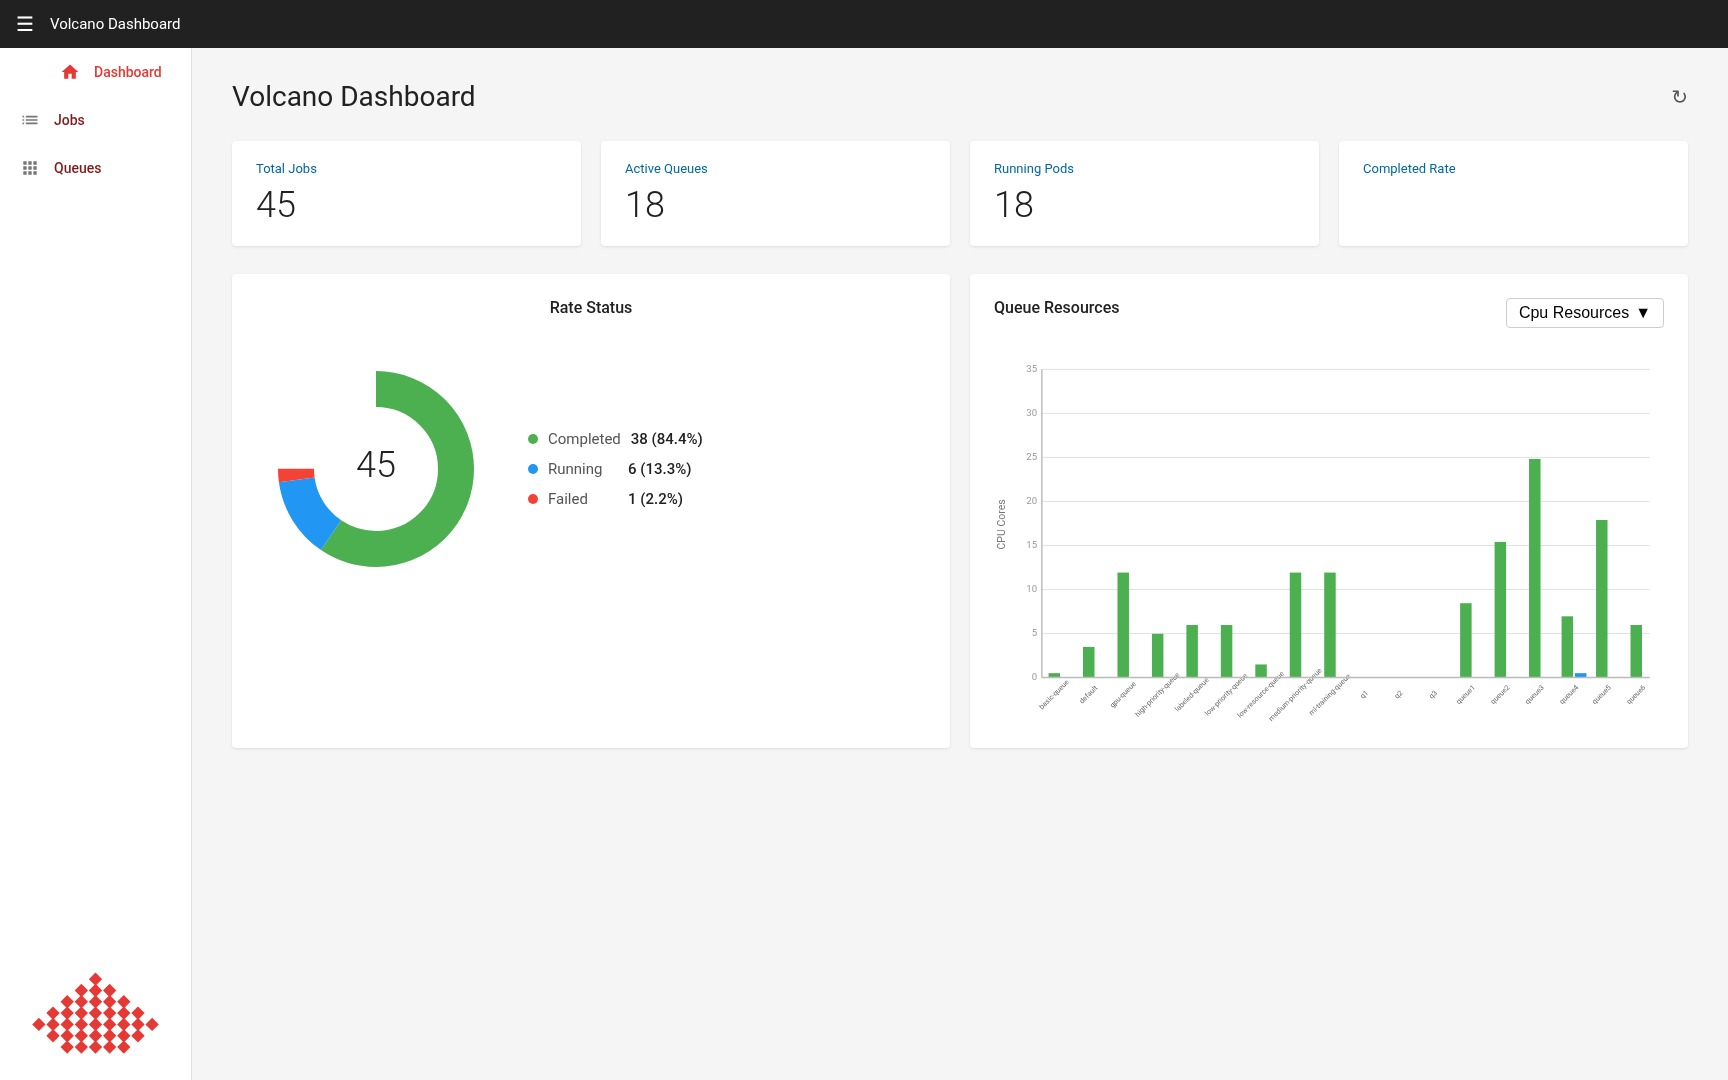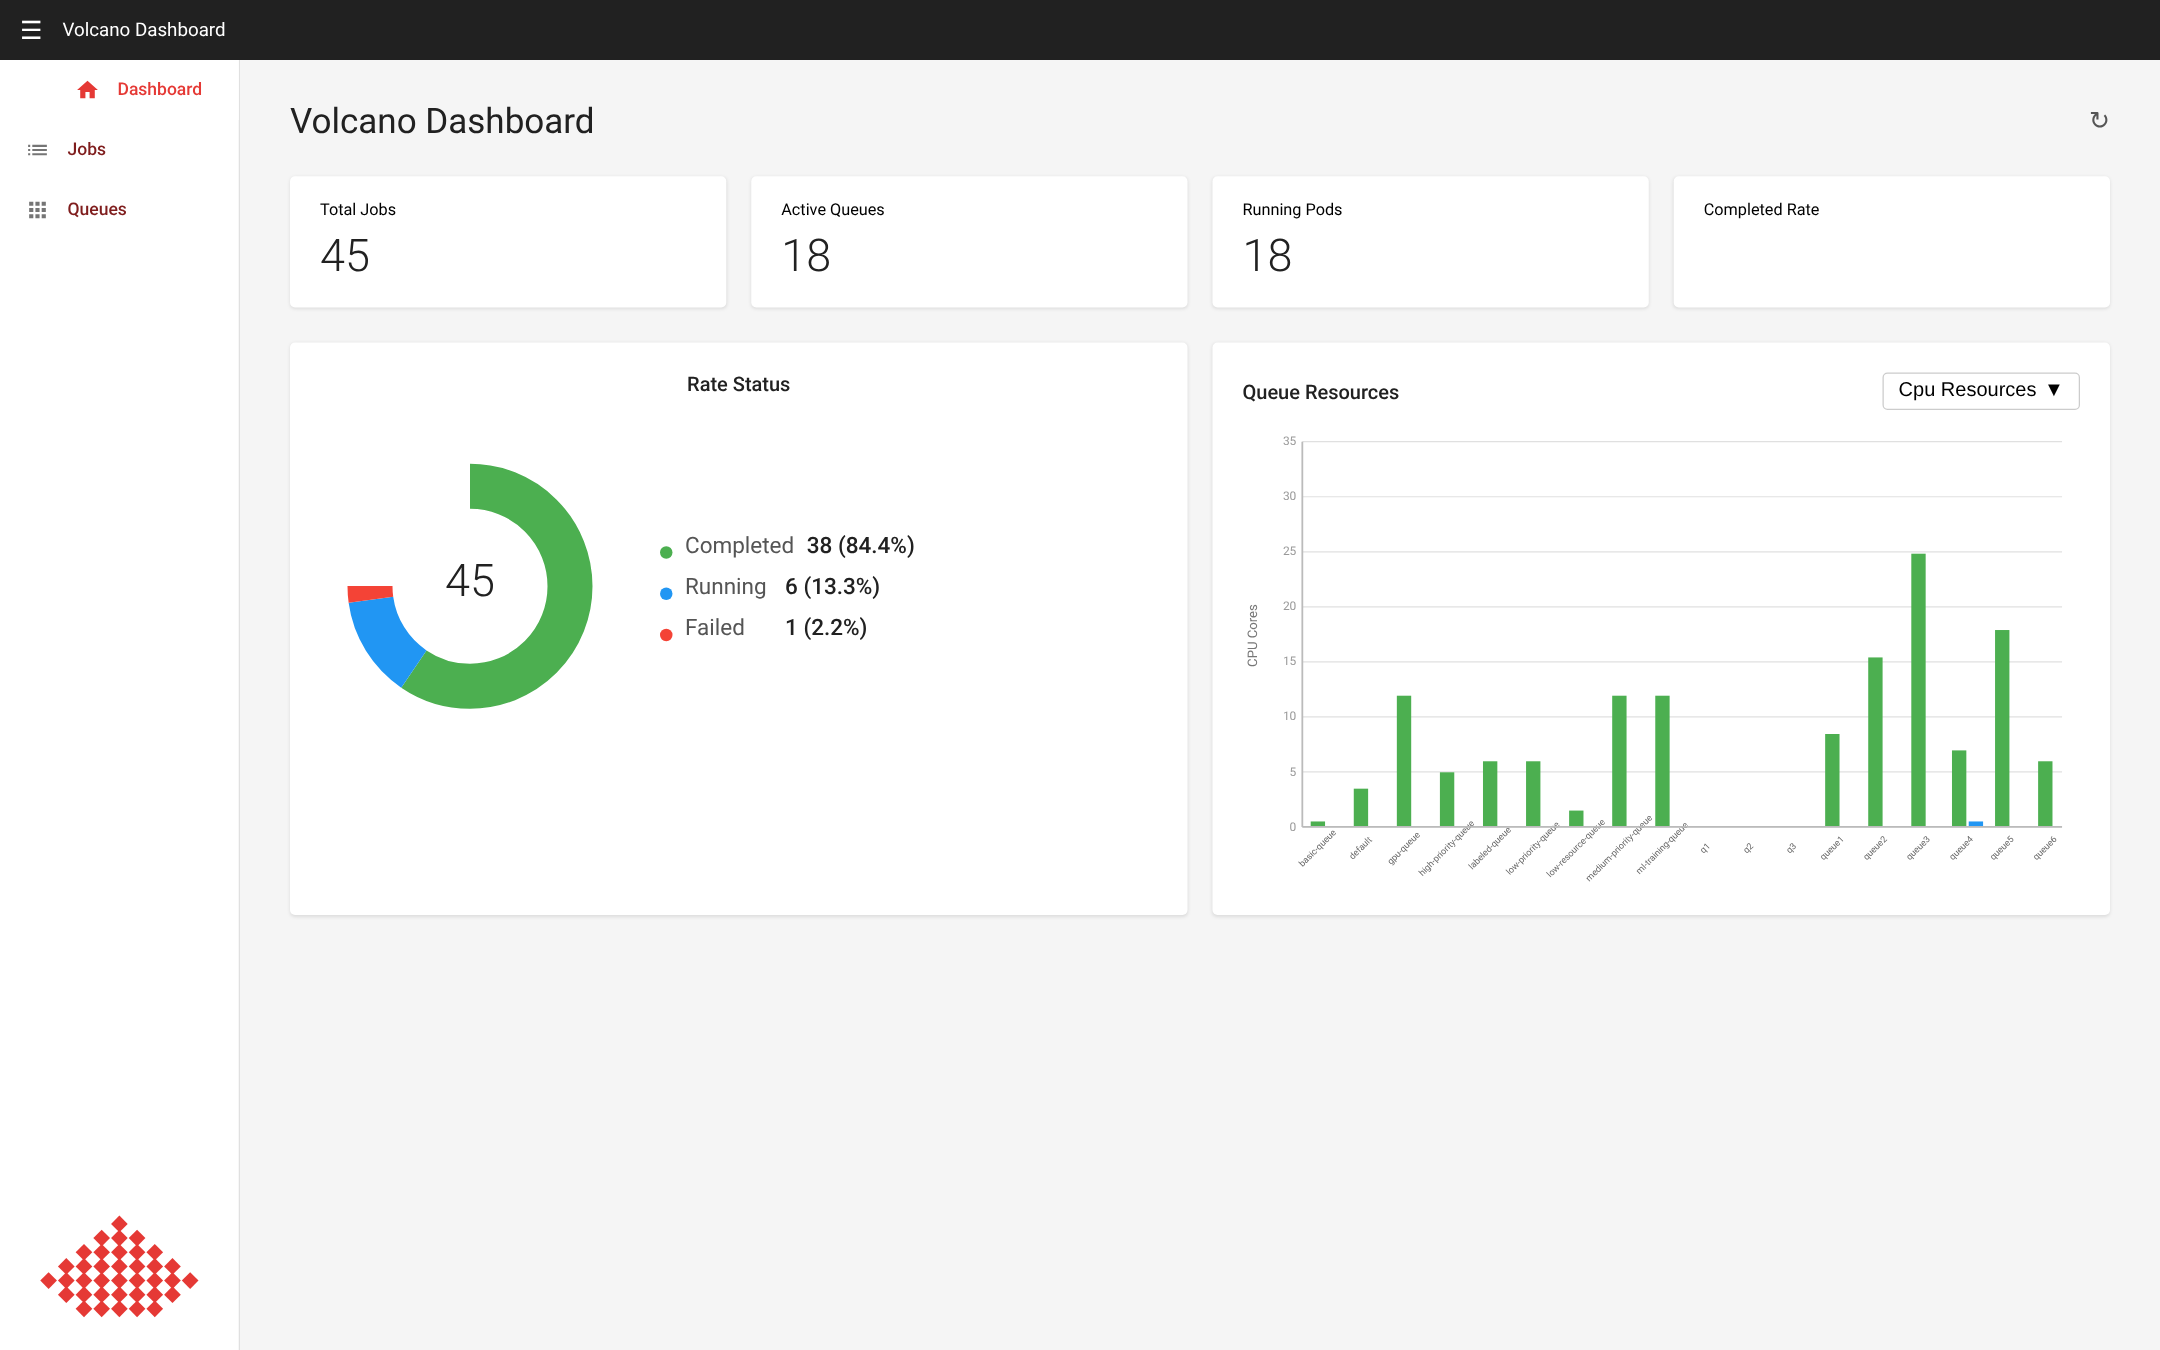--- a/index.html
+++ b/index.html
@@ -89,21 +89,21 @@
       margin-bottom: 28px;
     }
     .stat-card {
       background: #fff;
       border-radius: 4px;
       padding: 20px 24px;
       box-shadow: 0 1px 3px rgba(0,0,0,0.1);
     }
     .stat-label {
       font-size: 13px;
-      color: #000000;
+      color: #0369a1;
       margin-bottom: 8px;
     }
     .stat-value {
       font-size: 36px;
       font-weight: 300;
       color: #212121;
     }
 
     
     .charts-row {
@@ -127,30 +127,31 @@
 
     
     .donut-container {
       display: flex;
       align-items: center;
       gap: 32px;
       padding: 16px 0;
     }
     .donut-svg { flex-shrink: 0; }
     .legend { display: flex; flex-direction: column; gap: 12px; }
-    .legend-item { display: flex; align-items: flex-end; gap: 10px; font-size: 18px; color: #555; }
+    .legend-item { display: flex; align-items: center; gap: 10px; font-size: 15px; color: #555; }
     .legend-dot { width: 10px; height: 10px; border-radius: 50%; flex-shrink: 0; }
     .legend-label { min-width: 70px; }
     .legend-value { color: #212121; font-weight: 500; }
 
     
     .queue-header {
       display: flex;
-      align-items: center;
+      align-items: flex-start;
       justify-content: space-between;
+      margin-bottom: 16px;
     }
     .queue-title {
       font-size: 16px;
       font-weight: 500;
       color: #212121;
     }
     .dropdown-btn {
       border: 1px solid #ccc;
       background: #fff;
       padding: 5px 12px;

